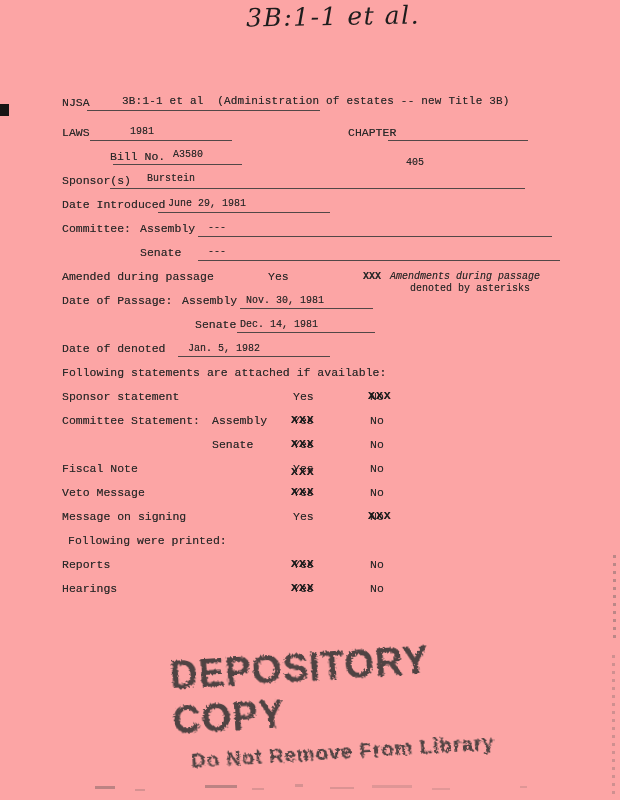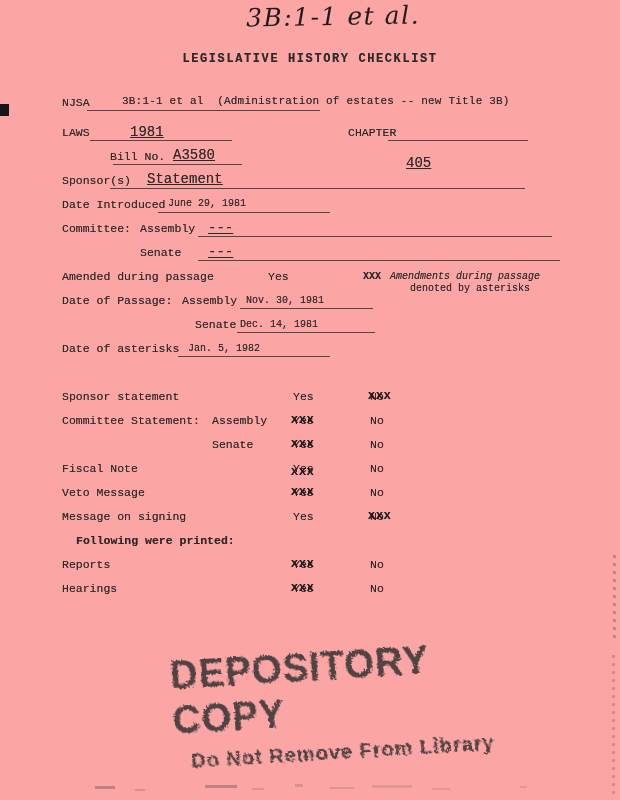--- a/index.html
+++ b/index.html
@@ -7,21 +7,21 @@
     position:relative;width:620px;height:800px;margin:0 auto;
     background:#fca5a5;overflow:hidden;
     font-family:"Liberation Mono","DejaVu Sans Mono",monospace;
     color:#2a2a2a;
   }
   .t{position:absolute;white-space:pre;font-size:11.5px;line-height:14px;
      text-shadow:0 0 .4px rgba(0,0,0,.45);}
   .hand{font-family:"DejaVu Serif",serif;font-style:italic;font-size:25px;
         letter-spacing:1.5px;transform:rotate(-1deg);color:#1d1d1d;text-shadow:none;}
   .doc-title{font-weight:700;letter-spacing:1.6px;font-size:12px;}
-  .val{font-size:14px;text-decoration:underline;}
+  .val{font-size:10px;}
   .val-sm{font-size:11px;letter-spacing:.2px;}
   .val-dt{font-size:10px;}
   .note{font-size:10px;line-height:12px;}
   .ul{position:absolute;height:1px;border-bottom:1.6px solid #3a3a3a;opacity:.88;}
   .crow{position:absolute;left:0;width:100%;height:16px;}
   .crow .lbl{left:62px;} .crow .sub{left:212px;}
   .crow .yes{left:293px;} .crow .no{left:370px;}
   .cell{position:absolute;}
   .xover{position:absolute;left:-2px;top:-1px;font-weight:700;color:#1c1c1c;
          letter-spacing:1px;font-size:11.5px;}
@@ -46,39 +46,38 @@
 <svg width="0" height="0" style="position:absolute">
   <filter id="grunge">
     <feTurbulence type="fractalNoise" baseFrequency="0.45" numOctaves="2" result="n"></feTurbulence>
     <feDisplacementMap in="SourceGraphic" in2="n" scale="5"></feDisplacementMap>
   </filter>
 </svg>
 
 <div class="page">
 
   <div class="t hand" style="left:246px;top:10px;">3B:1-1 et al.</div>
-  <div class="t doc-title" style="left:50%;top:52px;transform:translateX(-50%);">LEGISLATIVE HISTORY CHECKLIST</div>
 
   <div class="t" style="left:62px;top:96px;">NJSA</div>
   <div class="t val-sm" style="left:122px;top:94px;">3B:1-1 et al  (Administration of estates -- new Title 3B)</div>
   <div class="ul" style="left:87px;width:233px;top:109px;"></div>
 
   <div class="t" style="left:62px;top:126px;">LAWS</div>
   <div class="t val" style="left:130px;top:125px;">1981</div>
   <div class="ul" style="left:90px;width:142px;top:139px;"></div>
   <div class="t" style="left:348px;top:126px;">CHAPTER</div>
   <div class="t val" style="left:406px;top:122px;margin-top:34px;">405</div>
   <div class="ul" style="left:388px;width:140px;top:139px;"></div>
 
   <div class="t" style="left:62px;top:150px;margin-left:48px;">Bill No.</div>
   <div class="t val" style="left:173px;top:148px;">A3580</div>
   <div class="ul" style="left:113px;width:129px;top:163px;"></div>
 
   <div class="t" style="left:62px;top:174px;">Sponsor(s)</div>
-  <div class="t val" style="left:147px;top:172px;">Statement</div>
+  <div class="t val" style="left:147px;top:172px;">Burstein</div>
   <div class="ul" style="left:110px;width:415px;top:187px;"></div>
 
   <div class="t" style="left:62px;top:198px;">Date Introduced</div>
   <div class="t val-dt" style="left:168px;top:197px;">June 29, 1981</div>
   <div class="ul" style="left:158px;width:172px;top:211px;"></div>
 
   <div class="t" style="left:62px;top:222px;">Committee:</div>
   <div class="t" style="left:140px;top:222px;">Assembly</div>
   <div class="t val" style="left:208px;top:221px;">---</div>
   <div class="ul" style="left:198px;width:354px;top:235px;"></div>
@@ -93,24 +92,25 @@
   <div class="t note" style="left:410px;top:283px;">denoted by asterisks</div>
 
   <div class="t" style="left:62px;top:294px;">Date of Passage:</div>
   <div class="t" style="left:182px;top:294px;">Assembly</div>
   <div class="t val-dt" style="left:246px;top:294px;">Nov. 30, 1981</div>
   <div class="ul" style="left:240px;width:133px;top:307px;"></div>
   <div class="t" style="left:195px;top:318px;">Senate</div>
   <div class="t val-dt" style="left:240px;top:318px;">Dec. 14, 1981</div>
   <div class="ul" style="left:237px;width:138px;top:331px;"></div>
 
-  <div class="t" style="left:62px;top:342px;">Date of asterisks</div>
+  <div class="t" style="left:62px;top:342px;">Date of denoted</div>
   <div class="t val-dt" style="left:188px;top:342px;">Jan. 5, 1982</div>
   <div class="ul" style="left:178px;width:152px;top:355px;"></div>
 
+  <div class="t" style="left:62px;top:366px;">Following statements are attached if available:</div>
 
   <div class="crow" style="top:390px;">
     <span class="t lbl">Sponsor statement</span>
     <span class="t sub"></span>
     <span class="t cell yes"><span>Yes</span><span class="xover"></span></span>
     <span class="t cell no"><span>No</span><span class="xover">XXX</span></span>
   </div>
 
   <div class="crow" style="top:414px;">
     <span class="t lbl">Committee Statement:</span>
@@ -140,21 +140,21 @@
     <span class="t cell no"><span>No</span><span class="xover"></span></span>
   </div>
 
   <div class="crow" style="top:510px;">
     <span class="t lbl">Message on signing</span>
     <span class="t sub"></span>
     <span class="t cell yes"><span>Yes</span><span class="xover"></span></span>
     <span class="t cell no"><span>No</span><span class="xover">XXX</span></span>
   </div>
 
-  <div class="t" style="left:76px;top:534px;font-weight:bold;">Following were printed:</div>
+  <div class="t" style="left:68px;top:534px;">Following were printed:</div>
 
   <div class="crow" style="top:558px;">
     <span class="t lbl">Reports</span>
     <span class="t cell yes"><span>Yes</span><span class="xover">XXX</span></span>
     <span class="t cell no"><span>No</span><span class="xover"></span></span>
   </div>
 
   <div class="crow" style="top:582px;">
     <span class="t lbl">Hearings</span>
     <span class="t cell yes"><span>Yes</span><span class="xover">XXX</span></span>

